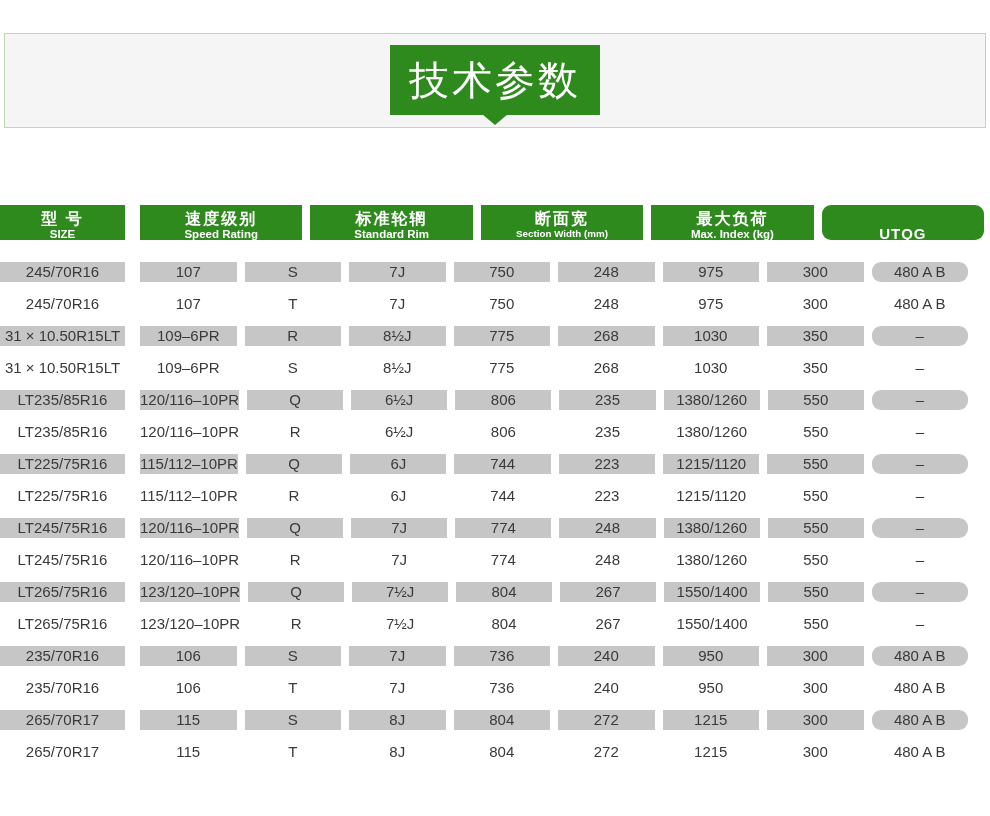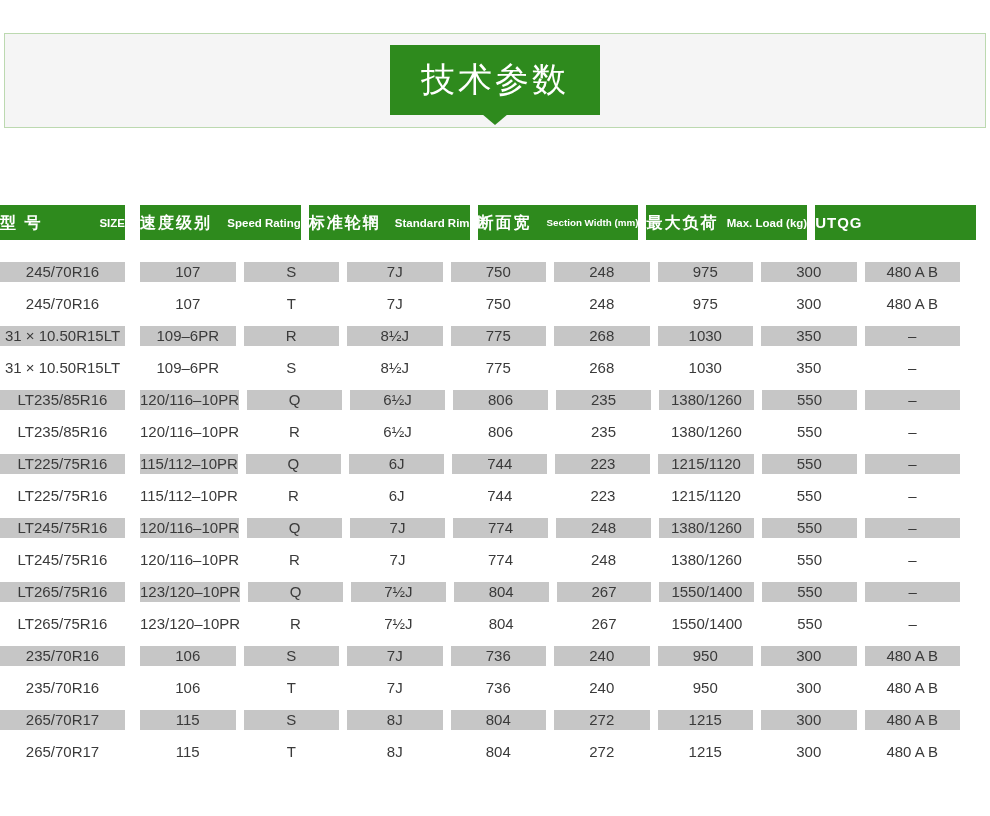--- a/index.html
+++ b/index.html
@@ -12,35 +12,35 @@
   *{margin:0;padding:0;box-sizing:border-box;}
   html,body{width:990px;height:816px;background:#fff;overflow:hidden;
     font-family:"Liberation Sans","DejaVu Sans",sans-serif;}
   .stage{position:relative;width:990px;height:816px;background:#fff;}
 
   
   .banner-panel{position:absolute;left:4px;top:33px;width:982px;height:95px;
     background:var(--panel-bg);border:1px solid var(--panel-border);}
   .title-box{position:absolute;left:390px;top:45px;width:210px;height:70px;
     background:var(--accent);color:#fff;display:flex;align-items:center;justify-content:center;
-    font-size:34px;letter-spacing:3px;font-weight:500;}
+    font-size:40px;letter-spacing:3px;font-weight:500;}
   .title-pointer{position:absolute;left:482px;top:114px;width:0;height:0;
     border-left:13px solid transparent;border-right:13px solid transparent;
     border-top:11px solid var(--accent);}
 
   
   .spec-table{position:absolute;left:0;top:205px;width:990px;}
   .hrow{display:flex;height:35px;padding-right:6px;}
   .rows{margin-top:16px;padding-right:22px;}
   .c0{width:125px;flex:none;margin-right:15px;}
   .c{flex:1;margin-right:8px;}
-  .hrow > :last-child,.row > :last-child{margin-right:8px;}
+  .hrow > :last-child,.row > :last-child{margin-right:0;border-radius:9px;}
 
   .hcell{background:var(--accent);color:#fff;font-weight:bold;
-    display:flex;flex-direction:row;align-items:center;justify-content:space-between;text-align:center;}
+    display:flex;flex-direction:column;align-items:center;justify-content:flex-end;text-align:center;}
   .hcell .zh{font-size:16px;line-height:18px;letter-spacing:2px;}
   .hcell .en{font-size:11.5px;line-height:12px;letter-spacing:0;white-space:nowrap;}
   .hcell.col4 .en,.hcell.col5 .en,.hcell.col7 .en{font-size:9.8px;}
   .hcell .en.single{font-size:15px;letter-spacing:1px;}
 
   .row{display:flex;height:32px;align-items:center;}
   .cell{height:20px;line-height:20px;text-align:center;font-size:15px;color:var(--cell-text);
     white-space:nowrap;overflow:visible;}
   .row.shaded .cell{background:var(--shade);}
 </style>
@@ -66,21 +66,21 @@
         <div class="hcell c col3">
     <span class="zh">标准轮辋</span>
     <span class="en">Standard Rim</span>
   </div>
         <div class="hcell c col5">
     <span class="zh">断面宽</span>
     <span class="en">Section Width (mm)</span>
   </div>
         <div class="hcell c col6">
     <span class="zh">最大负荷</span>
-    <span class="en">Max. Load (kg)</span>
+    <span class="en">Max. Index (kg)</span>
   </div>
         <div class="hcell c col8">
 
     <span class="en single">UTQG</span>
   </div>
       </div>
     <div class="rows">
         <div class="row shaded">
           <div class="cell c0 col0">245/70R16</div>
           <div class="cell c col1">107</div>

